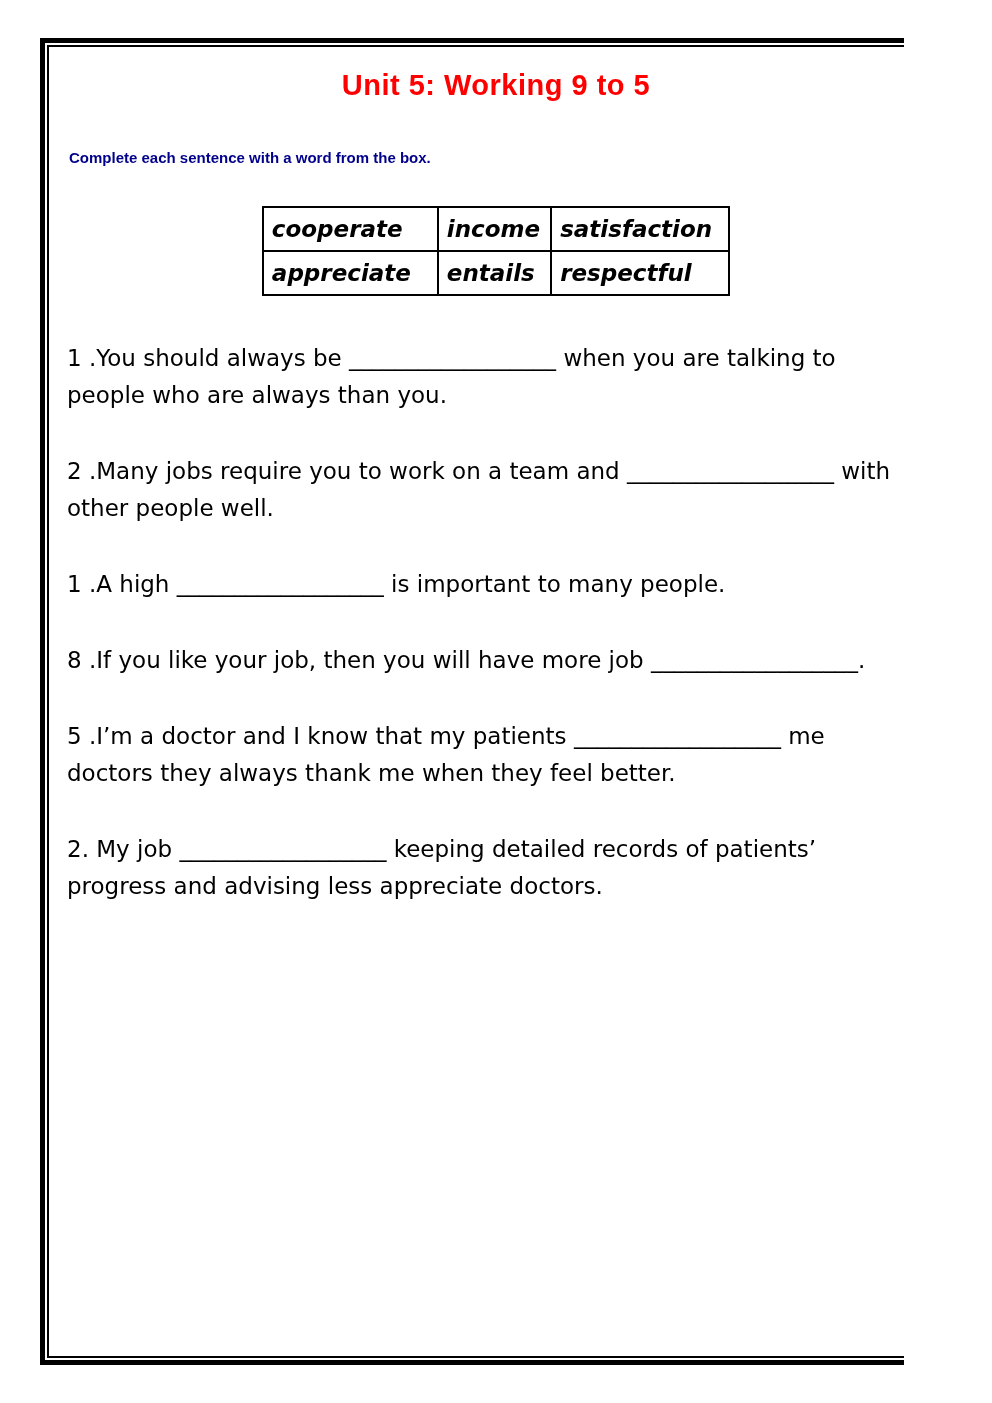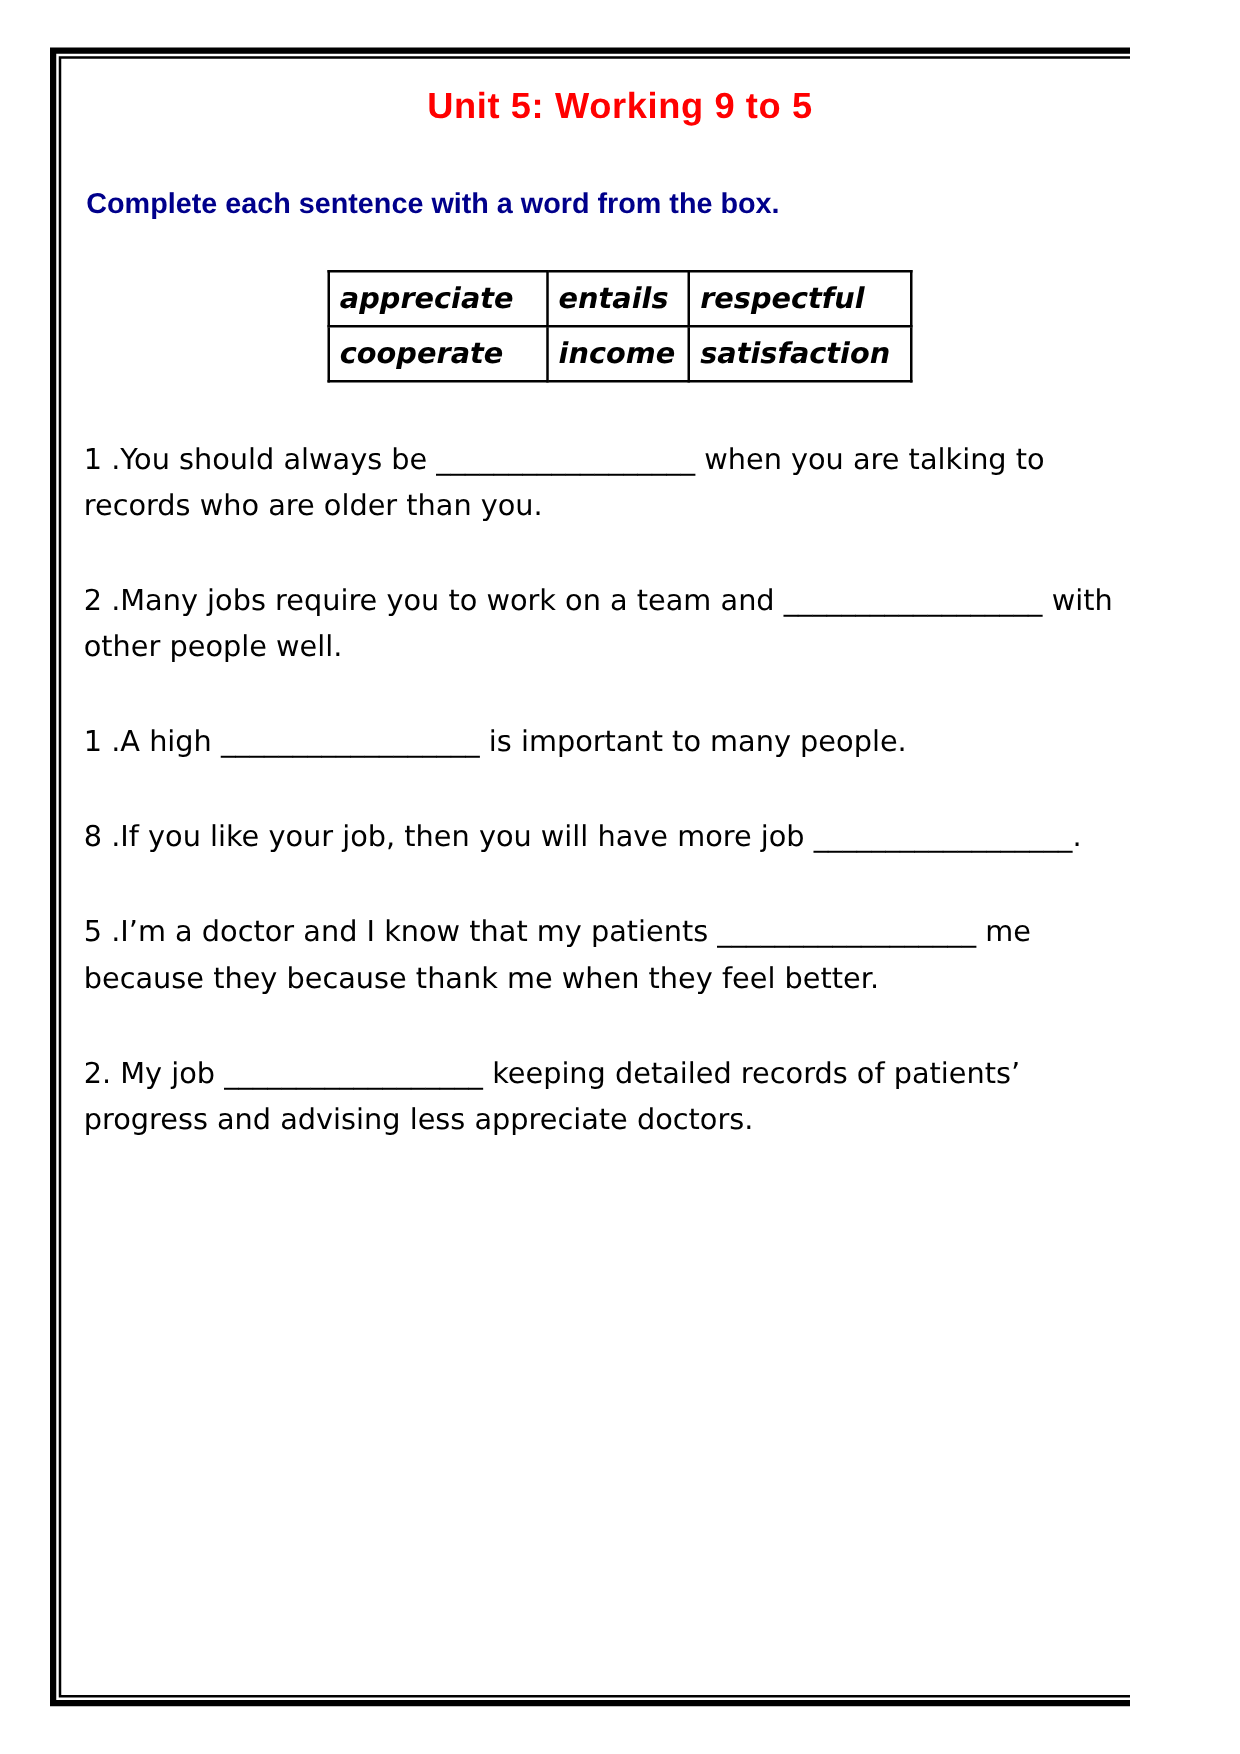--- a/index.html
+++ b/index.html
@@ -42,21 +42,21 @@
     font-family: "Liberation Sans", sans-serif;
     font-weight: bold;
     font-size: 29px;
     color: #ff0000;
     letter-spacing: 0.5px;
   }
   .instruction {
     margin: 47px 0 0 2px;
     font-family: "Liberation Sans", sans-serif;
     font-weight: bold;
-    font-size: 23px;
+    font-size: 15px;
     color: #00008b;
   }
   table.word-box {
     border-collapse: collapse;
     margin: 40px auto 0 auto;
   }
   table.word-box td {
     border: 2px solid #000000;
     height: 38px;
     padding: 2px 10px 2px 8px;
@@ -90,55 +90,55 @@
   <div class="frame">
     <div class="frame-inner">
 
       <h1 class="title">Unit 5: Working 9 to 5</h1>
 
       <p class="instruction">Complete each sentence with a word from the box.</p>
 
       <table class="word-box">
         <tbody>
           <tr>
+            <td class="col-a">cooperate</td>
+            <td class="col-b">income</td>
+            <td class="col-c">satisfaction</td>
+          </tr>
+          <tr>
             <td class="col-a">appreciate</td>
             <td class="col-b">entails</td>
             <td class="col-c">respectful</td>
-          </tr>
-          <tr>
-            <td class="col-a">cooperate</td>
-            <td class="col-b">income</td>
-            <td class="col-c">satisfaction</td>
           </tr>
         </tbody>
       </table>
 
       <div class="sentences">
 
         <div class="sentence">
           <div class="line">1 .You should always be __________________ when you are talking to</div>
-          <div class="line">records who are older than you.</div>
+          <div class="line">people who are always than you.</div>
         </div>
 
         <div class="sentence">
           <div class="line">2 .Many jobs require you to work on a team and __________________ with</div>
           <div class="line">other people well.</div>
         </div>
 
         <div class="sentence">
           <div class="line">1 .A high __________________ is important to many people.</div>
         </div>
 
         <div class="sentence">
           <div class="line">8 .If you like your job, then you will have more job __________________.</div>
         </div>
 
         <div class="sentence">
           <div class="line">5 .I’m a doctor and I know that my patients __________________ me</div>
-          <div class="line">because they because thank me when they feel better.</div>
+          <div class="line">doctors they always thank me when they feel better.</div>
         </div>
 
         <div class="sentence">
           <div class="line">2. My job __________________ keeping detailed records of patients’</div>
           <div class="line">progress and advising less appreciate doctors.</div>
         </div>
 
       </div>
 
     </div>

